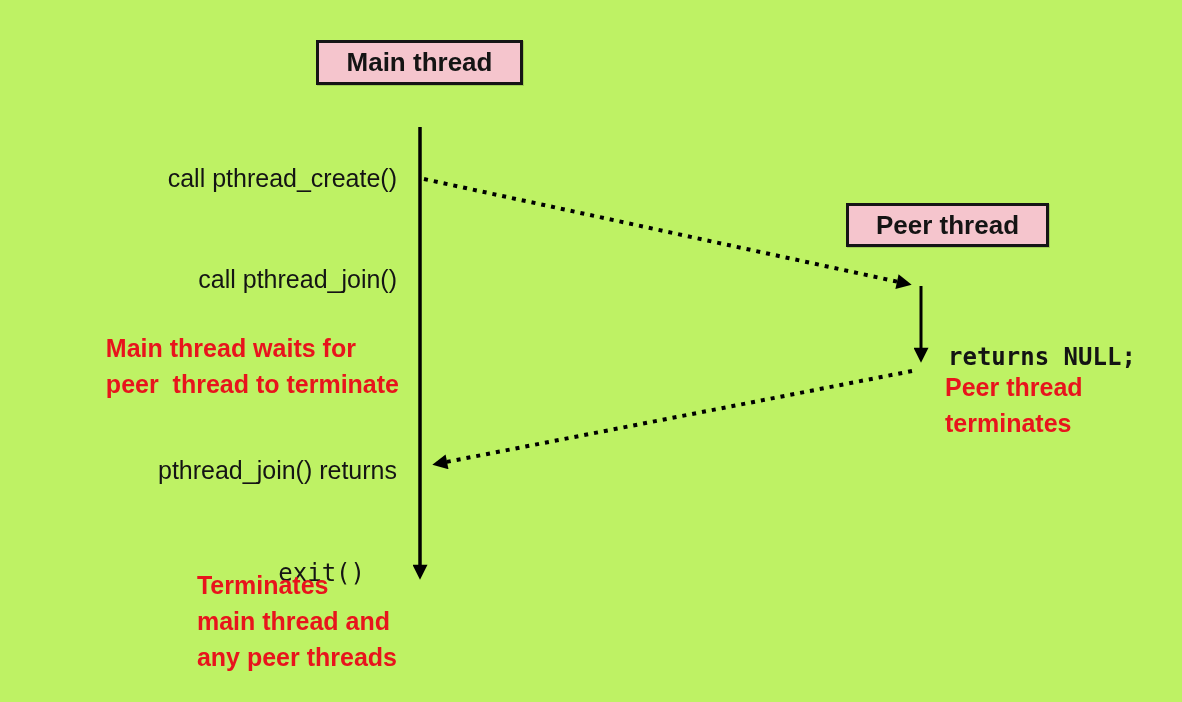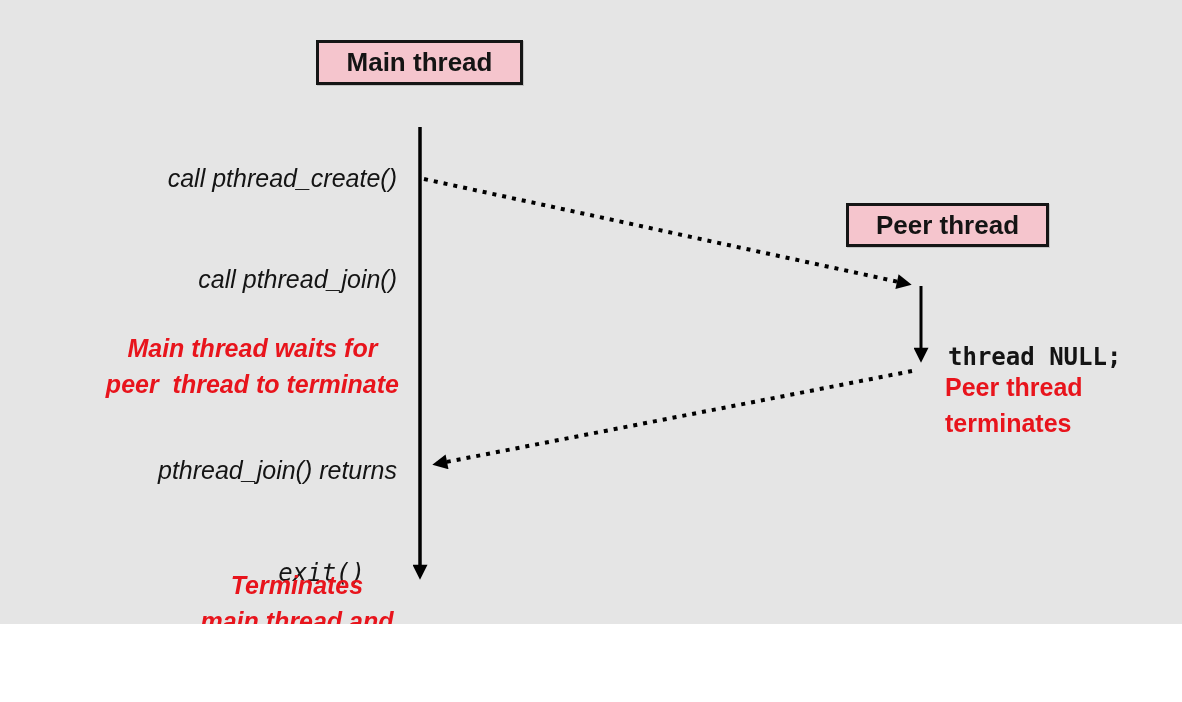--- a/index.html
+++ b/index.html
@@ -4,22 +4,22 @@
 <style>
   :root{
     --box-fill:#f5c5cd;
     --box-border:#151515;
     --red:#e8141c;
     --ink:#141414;
   }
   html,body{margin:0;padding:0;background:#ffffff;}
   #stage{
     position:relative;
-    width:1182px;height:624px;
-    background:#e5e5e5;
+    width:1182px;height:702px;
+    background:#bef264;
     font-family:"Liberation Sans", sans-serif;
     overflow:hidden;
   }
   #wires{position:absolute;left:0;top:0;width:1182px;height:702px;}
   .thread-box{
     position:absolute;
     box-sizing:border-box;
     background:var(--box-fill);
     border:3px solid var(--box-border);
     color:var(--ink);
@@ -29,21 +29,21 @@
     display:flex;align-items:center;justify-content:center;
     box-shadow:1px 1px 0 rgba(0,0,0,0.15);
   }
   .lbl{
     position:absolute;
     font-size:25px;
     color:var(--ink);
     white-space:pre-wrap;
     line-height:36px;
   }
-  .right-align{text-align:center;font-style:italic;}
+  .right-align{text-align:left;}
   .red-note{color:var(--red);font-weight:bold;}
   .mono{font-family:"DejaVu Sans Mono", monospace;font-size:24px;}
   .mono-bold{font-family:"DejaVu Sans Mono", monospace;font-weight:bold;font-size:24px;}
 </style>
 </head>
 <body>
 
 <div id="stage">
 
   <svg id="wires" viewBox="0 0 1182 702" xmlns="http://www.w3.org/2000/svg">
@@ -76,18 +76,18 @@
 
   <div class="lbl right-align" style="right:785px;top:452px;">pthread_join() returns</div>
 
   <div class="lbl right-align mono" style="right:817px;top:536px;margin-top:19px;">exit()</div>
 
   <div class="lbl right-align red-note" style="right:785px;top:567px;">Terminates
 main thread and
 any peer threads</div>
 
 
-  <div class="lbl mono-bold" style="left:948px;top:339px;">thread NULL;</div>
+  <div class="lbl mono-bold" style="left:948px;top:339px;">returns NULL;</div>
 
   <div class="lbl red-note" style="left:945px;top:369px;">Peer thread
 terminates</div>
 
 </div>
 
 </body></html>

